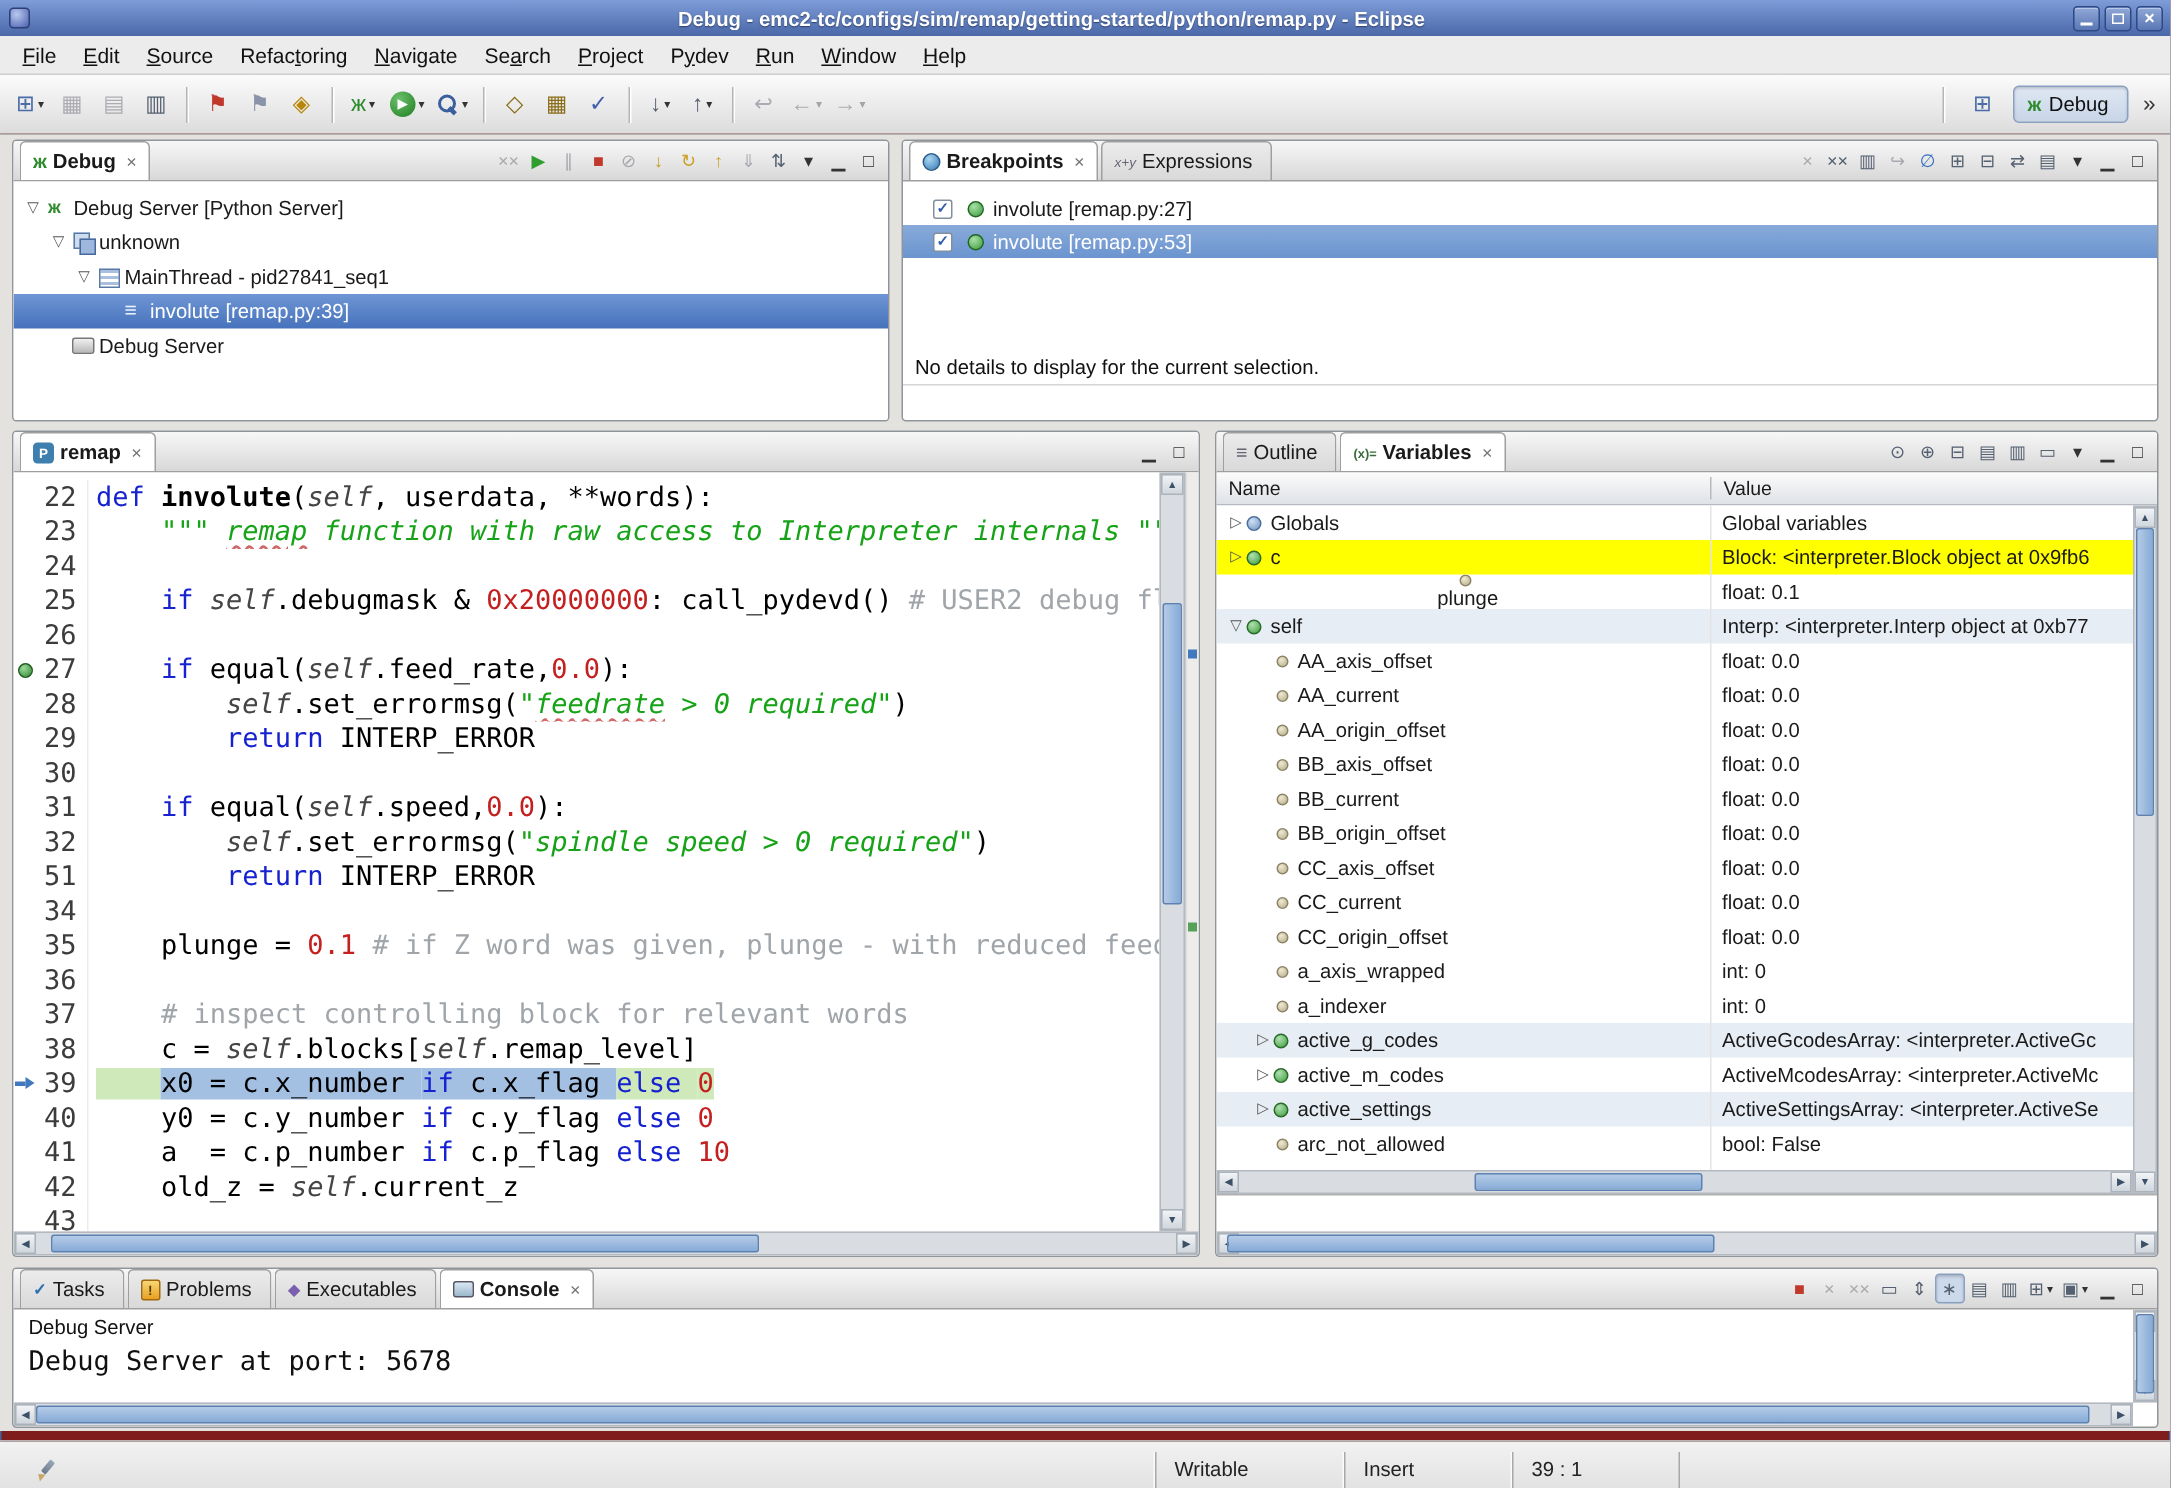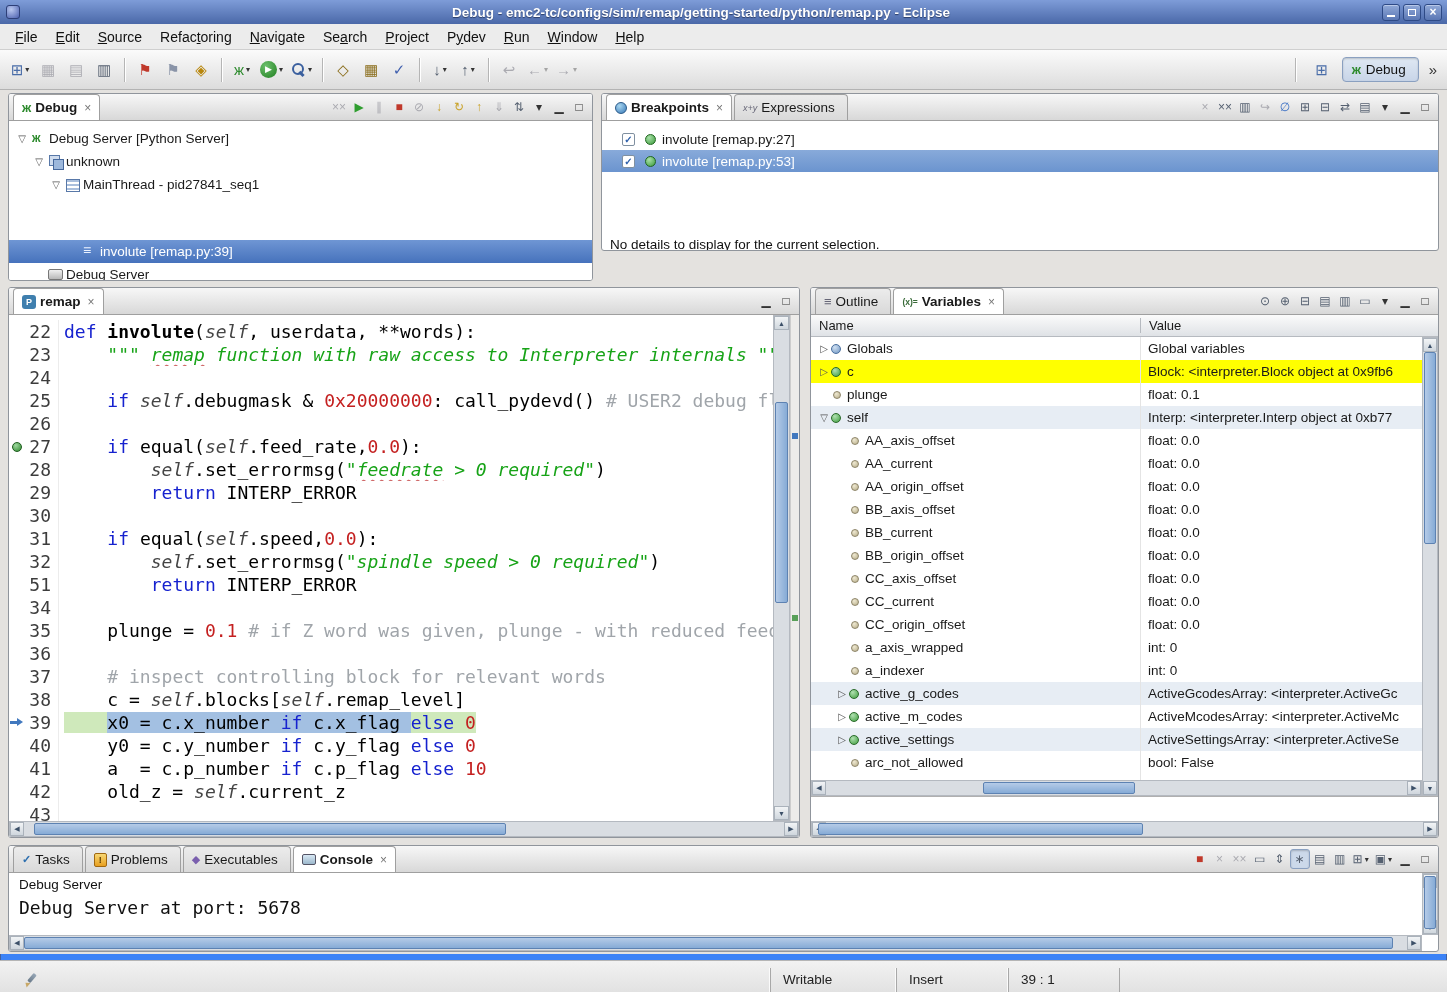--- a/index.html
+++ b/index.html
@@ -1,18 +1,18 @@
 <!DOCTYPE html>
 <html><head>
 <meta charset="utf-8">
 <style>
   * { box-sizing: border-box; margin: 0; padding: 0; }
   html,body { width:1447px; height:992px; }
   body { font-family:"Liberation Sans", sans-serif; font-size:13.5px; color:#1a1a1a; background:#e4e2df; }
-  #win { position:relative; width:1447px; height:992px; overflow:hidden; background:#3b82f6;
+  #win { position:relative; width:1447px; height:992px; overflow:hidden; background:#7f1d1d;
          box-shadow: inset 0 0 0 1px #41619f; }
 
   
   #titlebar { position:absolute; top:0; left:0; right:0; height:24px;
     background:linear-gradient(#7e9cd8,#4a68a8); display:flex; align-items:center; }
   #title { flex:1; text-align:center; color:#fff; font-weight:bold; font-size:13.5px;
     text-shadow:0 1px 1px #2a3c66; white-space:nowrap; overflow:hidden; }
   .appico { width:14px; height:14px; margin-left:6px; border-radius:3px; flex:none;
     background:radial-gradient(circle at 35% 30%, #b9c8ef, #4a5fae); border:1px solid #2d3f77; }
   .winbtns { display:flex; gap:3px; margin-right:5px; flex:none; }
@@ -53,21 +53,21 @@
   #persp-debug { display:inline-flex; align-items:center; gap:5px; padding:4px 12px 4px 9px;
     border:1px solid #8aa0c0; border-radius:4px; background:linear-gradient(#dfe8f3,#c8d5e8);
     box-shadow:inset 0 1px 2px rgba(0,0,0,.18); font-family:inherit; font-size:13.5px; color:#111; }
   .bugico { color:#2e8b2e; font-weight:bold; font-size:13px; }
   #persp-overflow { font-size:15px; color:#333; padding:0 4px; }
 
   
   #workbench { position:absolute; top:90px; left:0; right:0; bottom:38px; background:#e4e2df; }
   .panel { position:absolute; background:#fff; border:1px solid #90959c; border-radius:3px; overflow:hidden; }
   #p-debug  { left:8px;   top:3px;   width:585px;  height:188px; }
-  #p-bp     { left:601px; top:3px;   width:838px;  height:158px; }
+  #p-bp     { left:601px; top:3px;   width:838px;  height:188px; }
   #p-editor { left:8px;   top:197px; width:792px;  height:551px; }
   #p-vars   { left:810px; top:197px; width:629px;  height:551px; }
   #p-console{ left:8px;   top:755px; width:1431px; height:107px; }
 
   .tabbar { height:27px; background:linear-gradient(#f7f7f7,#d8d8d8); border-bottom:1px solid #9f9f9f;
     display:flex; align-items:flex-end; padding-left:2px; }
   .tab { height:26px; display:inline-flex; align-items:center; padding:0 8px; margin-left:2px;
     border:1px solid #9f9f9f; border-bottom:none; border-radius:4px 4px 0 0;
     background:linear-gradient(#ececec,#d9d9d9); font-size:13.5px; white-space:nowrap; }
   .tab.active { background:#fff; font-weight:bold; }
@@ -91,21 +91,21 @@
   .tico.problems::before { content:"!"; width:13px; height:12px; background:linear-gradient(#f7d774,#e8a020);
     border:1px solid #a06810; border-radius:2px; color:#5a3c00; font-size:9px; font-weight:bold;
     display:flex; align-items:center; justify-content:center; }
   .tico.exec::before { content:"◆"; font-size:11px; color:#7a5fae; font-weight:normal; }
   .tico.console { width:14px; height:11px; border:1px solid #556; border-radius:2px;
     background:linear-gradient(#d8e8f4,#9cb8cc); }
 
   
   #debug-tree { position:absolute; top:27px; left:0; right:0; bottom:0; background:#fff; padding-top:6px; }
   .trow { height:23px; display:flex; align-items:center; white-space:nowrap; }
-  .trow.sel { background:linear-gradient(#6f96d4,#4672bc); color:#fff;margin-top:44px; }
+  .trow.sel { background:linear-gradient(#6f96d4,#4672bc); color:#fff; }
   .exp { width:14px; flex:none; color:#555; font-size:10px; text-align:center; line-height:1; }
   .trow.sel .exp { color:#fff; }
   .tlbl { margin-left:2px; font-size:13.5px; }
   .tic { width:17px; height:15px; margin-left:1px; position:relative; flex:none; display:inline-block; }
   .tic.debug-target::before { content:"ж"; position:absolute; left:2px; top:0; color:#2e8b2e;
     font-weight:bold; font-size:12px; }
   .tic.process::before { content:""; position:absolute; left:2px; top:1px; width:9px; height:9px;
     background:#cfdcee; border:1px solid #5878a8; }
   .tic.process::after { content:""; position:absolute; left:6px; top:5px; width:9px; height:9px;
     background:#9db8dc; border:1px solid #46689c; }
@@ -595,21 +595,21 @@
           </div>
           <div class="vrow hl" style="background: rgb(255, 255, 0);">
             <span class="vname" style="padding-left: 6px;">
               <span class="exp">▷</span>
               <span class="vic obj"></span>
               <span class="vlbl">c</span>
             </span>
             <span class="vval">Block: &lt;interpreter.Block object at 0x9fb6</span>
           </div>
           <div class="vrow">
-            <span class="vname" style="padding-left: 6px;">
+            <span class="vname" style="padding-left: 6px; flex-direction: column;">
               <span class="exp"></span>
               <span class="vic leaf"></span>
               <span class="vlbl">plunge</span>
             </span>
             <span class="vval">float: 0.1</span>
           </div>
           <div class="vrow shade">
             <span class="vname" style="padding-left: 6px;">
               <span class="exp">▽</span>
               <span class="vic obj"></span>

